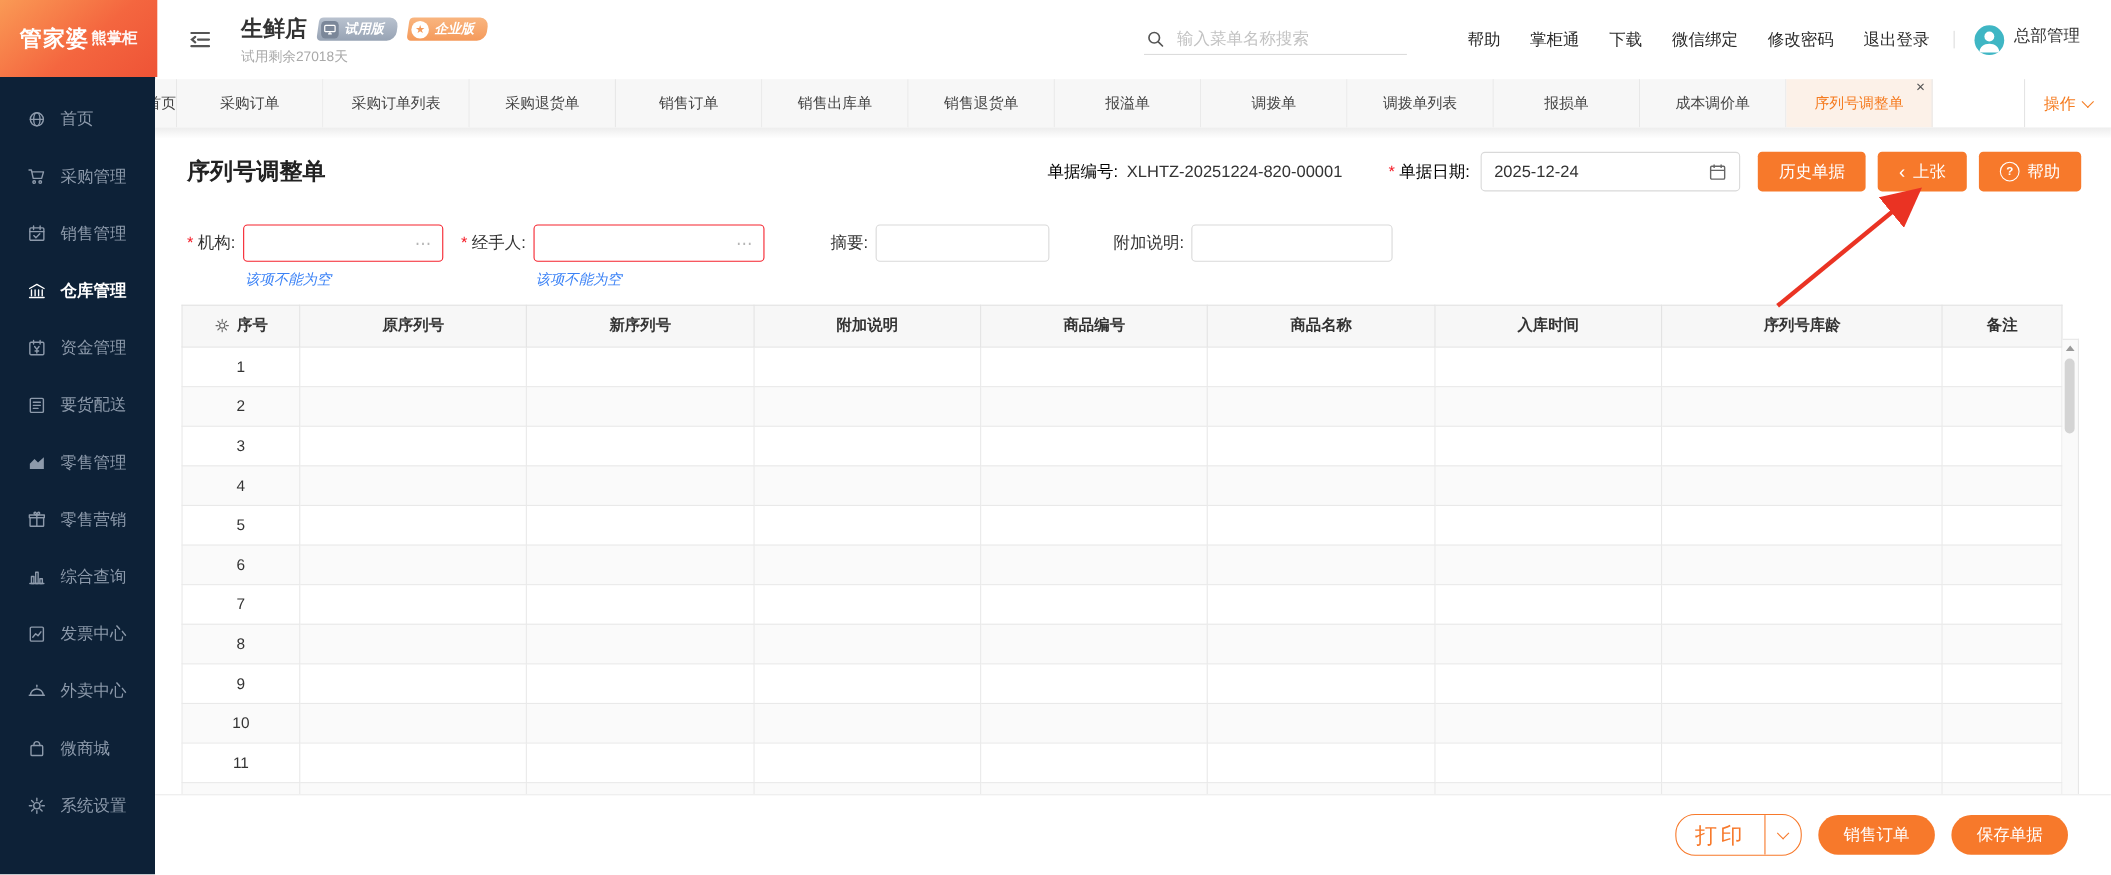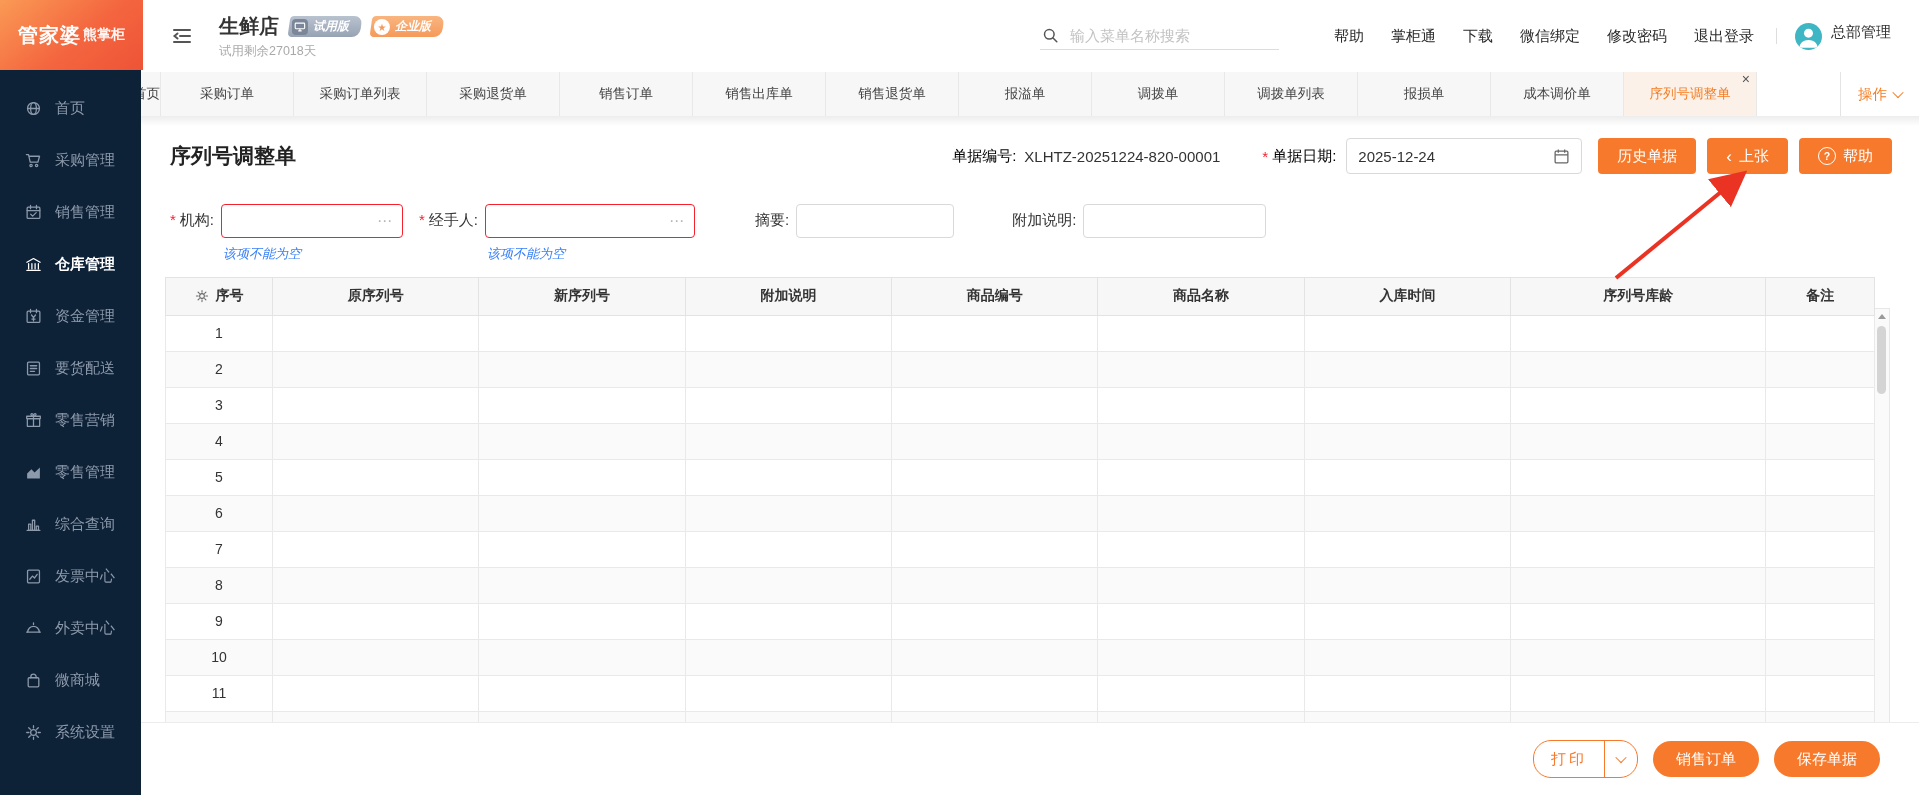--- a/index.html
+++ b/index.html
@@ -100,21 +100,21 @@
   .vscroll{width:15px;height:443px;margin-top:35px;border:1px solid #e7e7e7;border-left:none;background:#fafafa;box-sizing:border-box;display:flex;flex-direction:column;align-items:center;}
   .sarrow{width:13px;height:15px;display:flex;align-items:center;justify-content:center;cursor:pointer;flex:none;}
   .tri-up{width:0;height:0;border-left:4px solid transparent;border-right:4px solid transparent;border-bottom:5px solid #9a9a9a;}
   .tri-down{width:0;height:0;border-left:4px solid transparent;border-right:4px solid transparent;border-top:5px solid #9a9a9a;}
   .strack{flex:1;width:100%;position:relative;}
   .sthumb{position:absolute;top:2px;left:2px;width:9px;height:68px;background:#d4d4d4;border-radius:5px;cursor:pointer;}
 
   
   .footer{position:absolute;left:0;right:0;bottom:0;height:73px;background:#fff;border-top:1px solid #ececec;display:flex;align-items:center;justify-content:flex-end;gap:15px;padding-right:39px;box-sizing:border-box;}
   .btn-print{display:flex;align-items:stretch;height:36px;border:1px solid #f7792b;border-radius:18px;color:#f7792b;overflow:hidden;cursor:pointer;background:#fff;}
-  .btn-print .p-label{display:flex;align-items:center;padding:0 17px;font-size:15px;letter-spacing:3px;font-family:Liberation Mono, monospace;}
+  .btn-print .p-label{display:flex;align-items:center;padding:0 17px;font-size:20px;letter-spacing:3px;font-family:Liberation Mono, monospace;}
   .btn-print .p-caret{display:flex;align-items:center;padding:0 12px;border-left:1px solid #f7792b;}
   .btn-pill{height:36px;border:none;border-radius:18px;background:#f7792b;color:#fff;font-size:15px;padding:0 23px;cursor:pointer;font-family:inherit;}
 </style>
 </head>
 <body style="--accent: #f7792b; --danger: #f5222d; --sidebar_bg: #0d2137; --tab_active_bg: #fcf1e8; --tab_active_text: #f57c21; --avatar_bg: #3fb6c4;">
 
 <div class="logo">
   <span class="logo-main">管家婆</span>
   <span class="logo-sub">熊掌柜</span>
 </div>
@@ -173,35 +173,35 @@
       <span class="side-icon">
         <svg viewBox="0 0 16 16" fill="none" stroke="currentColor" stroke-width="1.2" stroke-linecap="round" stroke-linejoin="round">
           <rect x="2.4" y="2" width="11.2" height="12" rx="1"></rect>
           <path d="M5 5.4h6M5 8h6M5 10.6h4"></path>
         </svg>
       </span>
       <span class="side-label">要货配送</span>
     </div>
     <div class="side-item">
       <span class="side-icon">
+        <svg viewBox="0 0 16 16">
+          <path d="M2 13.6V9l4-4 3 3 5-4.6v10.2z" fill="currentColor"></path>
+        </svg>
+      </span>
+      <span class="side-label">零售管理</span>
+    </div>
+    <div class="side-item">
+      <span class="side-icon">
         <svg viewBox="0 0 16 16" fill="none" stroke="currentColor" stroke-width="1.2" stroke-linecap="round" stroke-linejoin="round">
           <rect x="2.2" y="6.2" width="11.6" height="7.4" rx="0.5"></rect>
           <path d="M1.6 4h12.8v2.2H1.6zM8 4v9.6"></path>
           <path d="M8 4C6.2 4 5 2.4 6 1.7 7 1 8 2.6 8 4c0-1.4 1-3 2-2.3C11 2.4 9.8 4 8 4z"></path>
         </svg>
       </span>
       <span class="side-label">零售营销</span>
-    </div>
-    <div class="side-item">
-      <span class="side-icon">
-        <svg viewBox="0 0 16 16">
-          <path d="M2 13.6V9l4-4 3 3 5-4.6v10.2z" fill="currentColor"></path>
-        </svg>
-      </span>
-      <span class="side-label">零售管理</span>
     </div>
     <div class="side-item">
       <span class="side-icon">
         <svg viewBox="0 0 16 16" fill="none" stroke="currentColor" stroke-width="1.2" stroke-linecap="round" stroke-linejoin="round">
           <path d="M2 13.6h12"></path>
           <rect x="3.4" y="7.6" width="2.1" height="6"></rect>
           <rect x="7" y="4" width="2.1" height="9.6"></rect>
           <rect x="10.6" y="9.6" width="2.1" height="4"></rect>
         </svg>
       </span>

